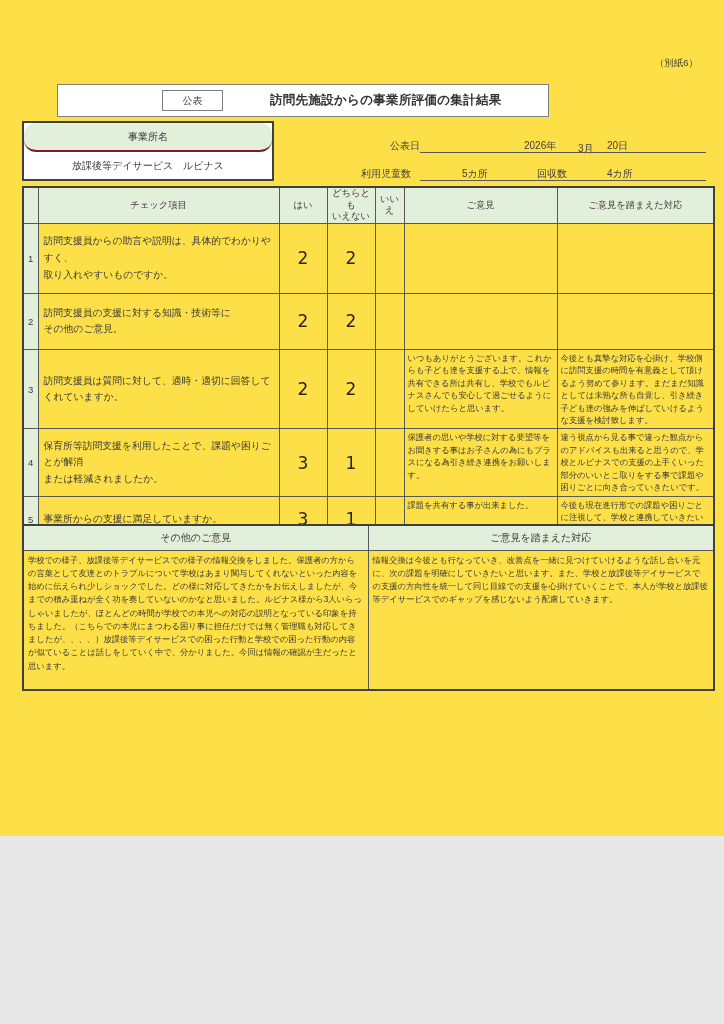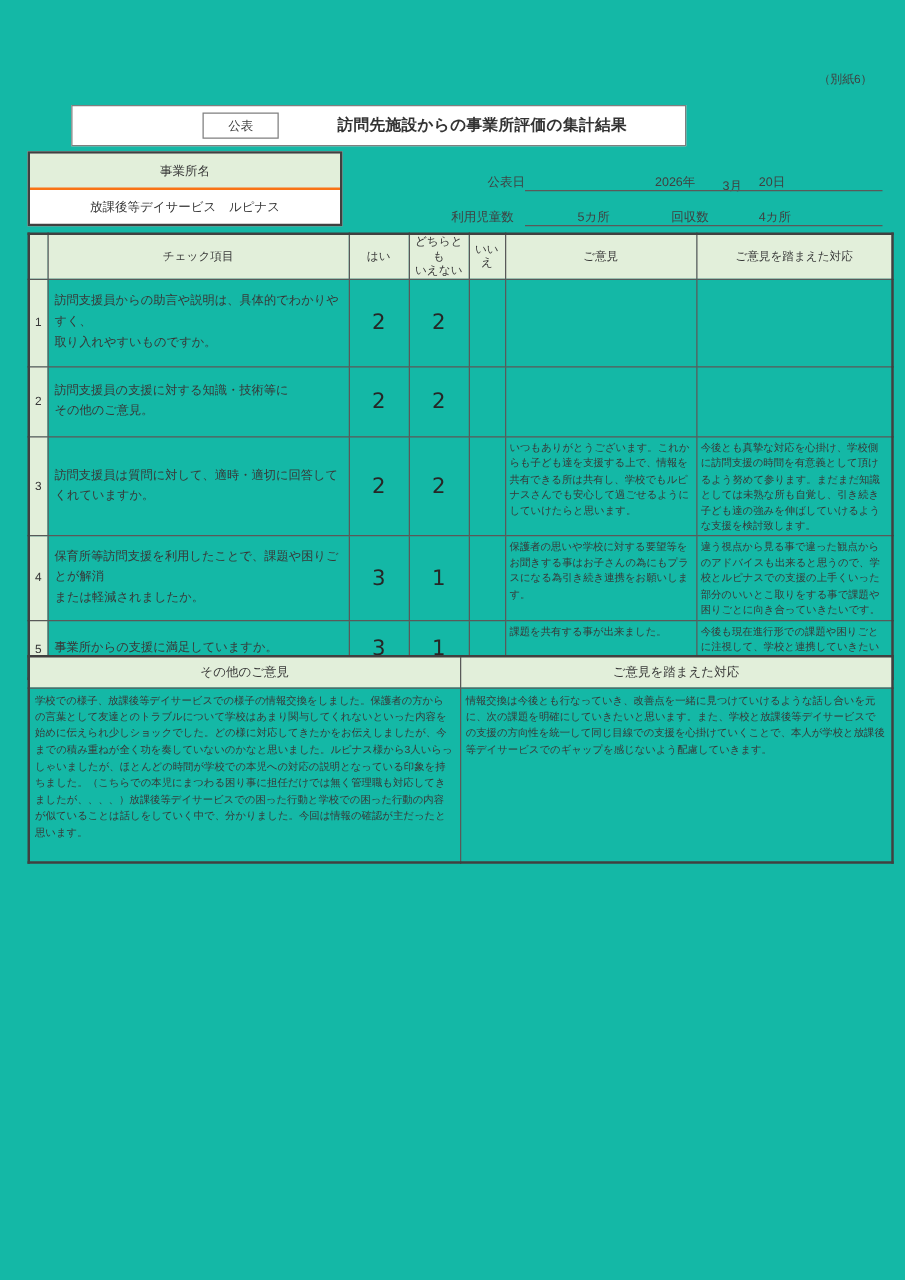--- a/index.html
+++ b/index.html
@@ -1,37 +1,37 @@
 <!DOCTYPE html>
 <html><head>
 <meta charset="utf-8">
 <style>
   * { margin:0; padding:0; box-sizing:border-box; }
   body { background:#e8e8e8; }
   .page {
-    position:relative; width:724px; height:1024px; margin:0 auto;
-    background:#14b8a6; font-family:"Liberation Sans","DejaVu Sans",sans-serif;
+    position:relative; width:724px; height:836px; margin:0 auto;
+    background:#fde047; font-family:"Liberation Sans","DejaVu Sans",sans-serif;
     color:#383838;
   }
   .corner-note { position:absolute; top:57px; right:26px; font-size:9.5px; color:#404040; }
 
   .title-box {
     position:absolute; left:57px; top:84px; width:492px; height:33px;
     border:1px solid #7f7f7f; display:flex; align-items:center; background:#fff;
   }
   .badge {
     margin-left:104px; width:61px; height:21px; border:1px solid #7f7f7f;
     display:flex; align-items:center; justify-content:center; font-size:10px; color:#404040;
   }
   .title { margin-left:15px; font-size:12.5px; font-weight:bold; color:#333; letter-spacing:0.3px;padding-left:32px; }
 
   .office-box { position:absolute; left:22px; top:121px; width:252px; border:2px solid #404040; background:#fff; }
   .office-label {
-    height:29px; background:#e2efda; border-bottom:2px solid #f97316;
-    display:flex; align-items:center; justify-content:center; font-size:10px;
+    height:29px; background:#e2efda; border-bottom:2px solid #7f1d1d;
+    display:flex; align-items:center; justify-content:center; font-size:10px;border-radius:12px;
   }
   .office-name { height:27px; display:flex; align-items:center; justify-content:center; font-size:10px; }
 
   .meta-label, .meta-value { position:absolute; font-size:10px; color:#404040; white-space:nowrap; }
   .uline { position:absolute; border-bottom:1.5px solid #595959; }
   .u1 { left:420px; top:133px; width:286px; height:20px; }
   .u2 { left:420px; top:161px; width:286px; height:20px; }
 
   table { border-collapse:collapse; table-layout:fixed; }
   .main-table { position:absolute; left:22px; top:186px; width:691px; border:2px solid #404040; }

